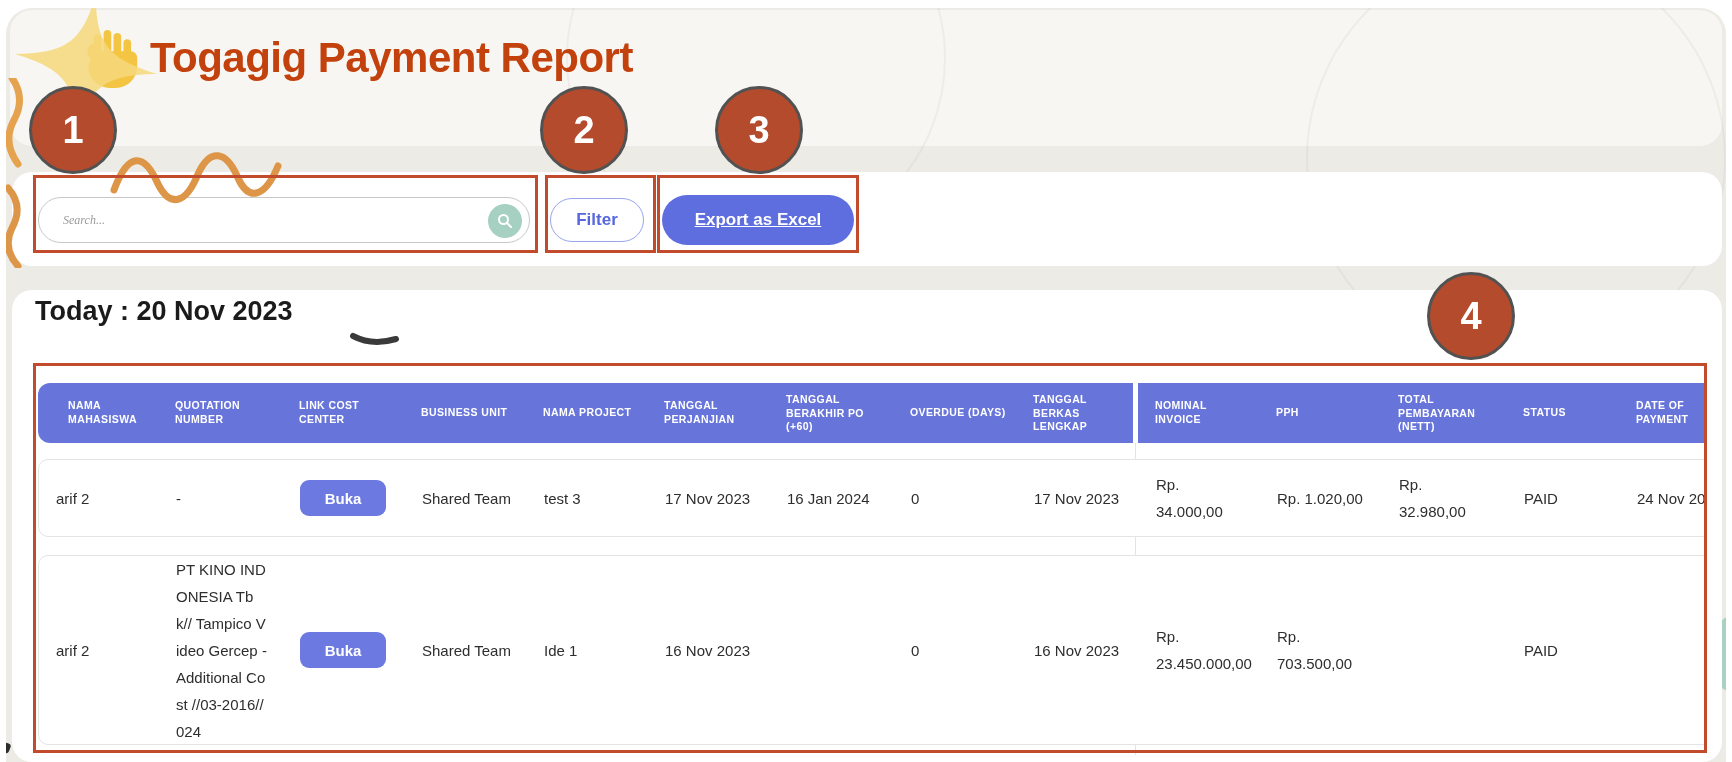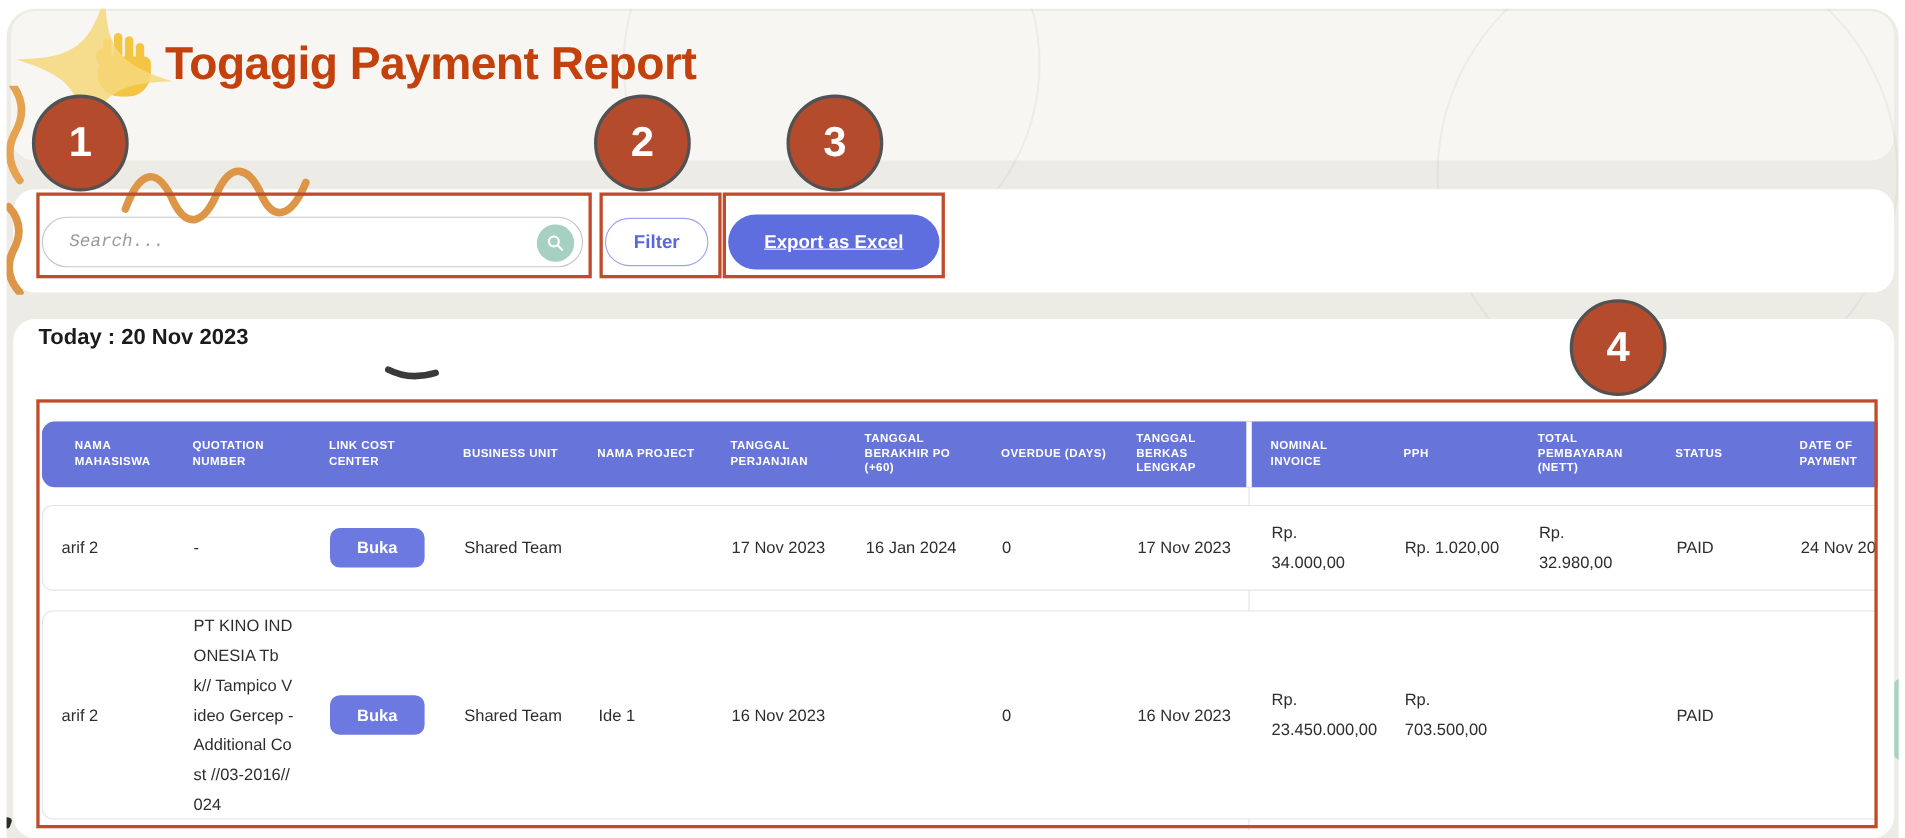--- a/index.html
+++ b/index.html
@@ -24,34 +24,34 @@
   .ann-circle { width:88px; height:88px; border-radius:50%; background:#b34b2c; border:3px solid #525252;
     display:flex; align-items:center; justify-content:center; z-index:40;
     color:#fff; font-size:38px; font-weight:700; }
 
   
   .card { background:#ffffff; border-radius:20px; }
   .toolbar-card { left:6px; top:164px; width:1710px; height:94px; }
   .search-pill { left:32px; top:189px; width:492px; height:46px; border:1px solid #c7c7c7;
     border-radius:23px; background:#fff; display:flex; align-items:center; overflow:hidden; }
   .search-pill input { border:none; outline:none; flex:1; height:100%; padding-left:24px;
-    font-size:16px; color:#0f172a; background:transparent; font-family:Liberation Mono, monospace; }
+    font-size:12px; color:#0f172a; background:transparent; font-family:Liberation Serif, serif; }
   .search-pill input::placeholder { font-style:italic; color:#9b9b9b; }
   .search-btn { position:absolute; right:7px; top:6px; width:34px; height:34px; border-radius:50%;
     background:#a6d0c1; display:flex; align-items:center; justify-content:center; }
   .filter-btn { left:544px; top:190px; width:94px; height:44px; border:1.5px solid #9aa5ec; border-radius:22px;
     background:#fff; color:#5767de; font-size:17px; font-weight:700;
     display:flex; align-items:center; justify-content:center; cursor:pointer; }
   .export-btn { left:656px; top:187px; width:192px; height:50px; border:none; border-radius:25px;
     background:#5f6ede; color:#fff; font-size:17px; font-weight:700;
     display:flex; align-items:center; justify-content:center; cursor:pointer;text-decoration:underline; }
 
   
   .table-card { left:6px; top:282px; width:1710px; height:472px; border-radius:20px; }
-  .today { left:29px; top:288px; font-size:20px; font-weight:700; color:#1b1b1b; }
+  .today { left:29px; top:288px; font-size:27px; font-weight:700; color:#1b1b1b; }
 
   .tablewrap { left:32px; top:375px; width:1669px; height:372px; overflow:hidden; }
   .thead { position:absolute; left:0; top:0; width:1780px; height:60px; background:#6774d9; border-radius:12px; }
   .gapstrip { position:absolute; left:1095px; top:0; width:5px; height:60px; background:#ffffff; }
   .vdivider { position:absolute; left:1097px; top:60px; width:1px; height:312px; background:#e3e3e3; }
   .th { position:absolute; top:50%; transform:translateY(-50%); color:#fff; font-size:10.5px; font-weight:700;
     letter-spacing:0.4px; line-height:1.3; text-transform:uppercase; }
   .row { position:absolute; left:0; width:1780px; background:#fff; border:1px solid #e4e4e4; border-radius:10px; }
   .row1 { top:76px; height:78px; }
   .row2 { top:172px; height:190px; }
@@ -150,20 +150,21 @@
     <div class="gapstrip"></div>
     <div class="vdivider"></div>
 
     <div class="row row1">
       <div class="td bc1">arif 2</div>
       <div class="td bc2">-</div>
       <div class="td bc3">
         <button class="buka-btn">Buka</button>
       </div>
       <div class="td bc4">Shared Team</div>
+      <div class="td bc5">test 3</div>
       <div class="td bc6">17 Nov 2023</div>
       <div class="td bc7">16 Jan 2024</div>
       <div class="td bc8">0</div>
       <div class="td bc9">17 Nov 2023</div>
       <div class="td bc10 wrapnum">Rp. 34.000,00</div>
       <div class="td bc11">Rp. 1.020,00</div>
       <div class="td bc12 wrapnum">Rp. 32.980,00</div>
       <div class="td bc13">PAID</div>
       <div class="td bc14">24 Nov 20</div>
     </div>

